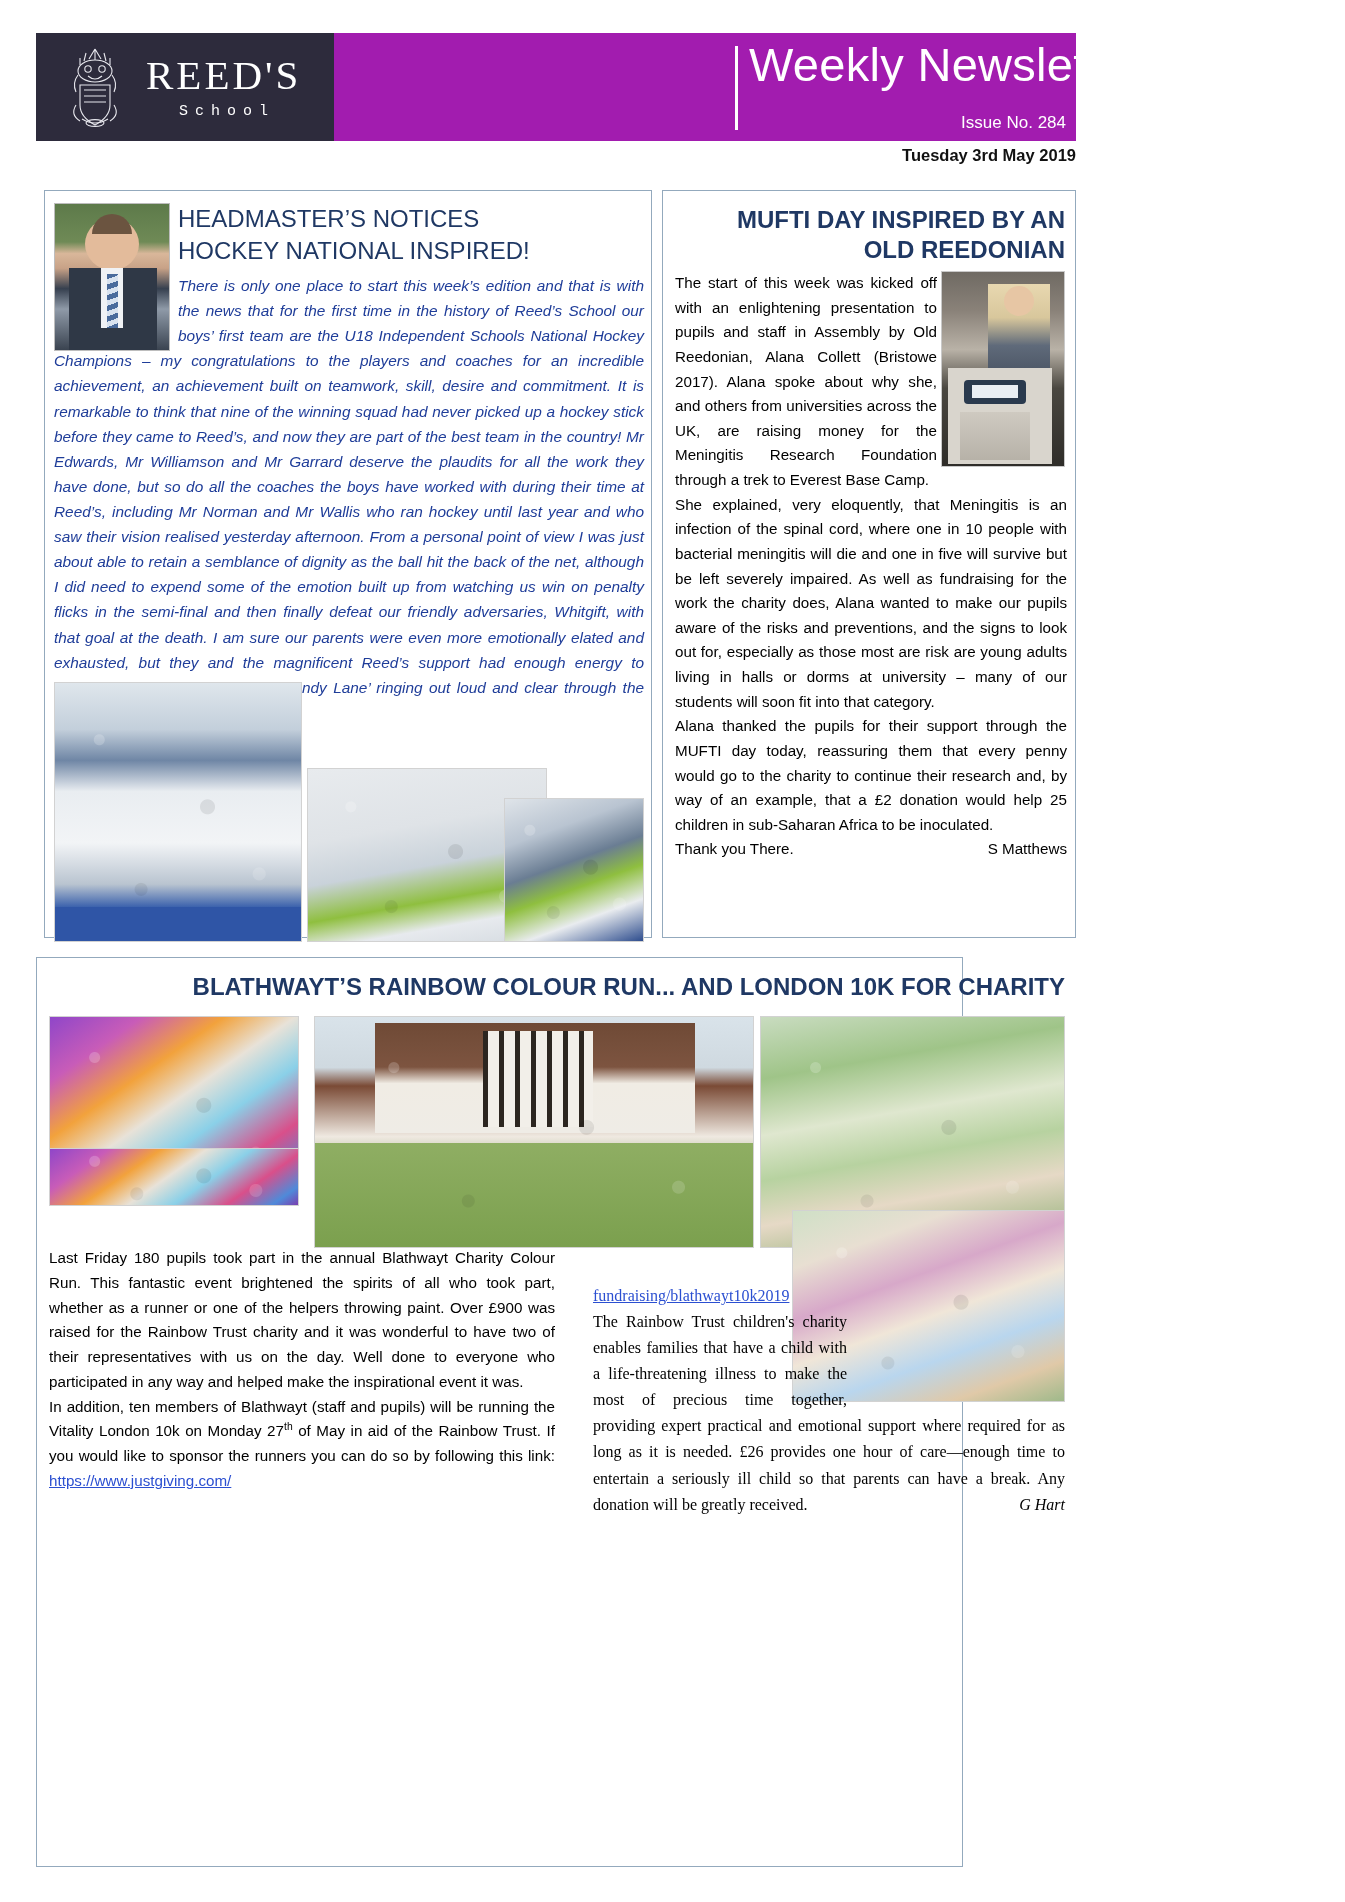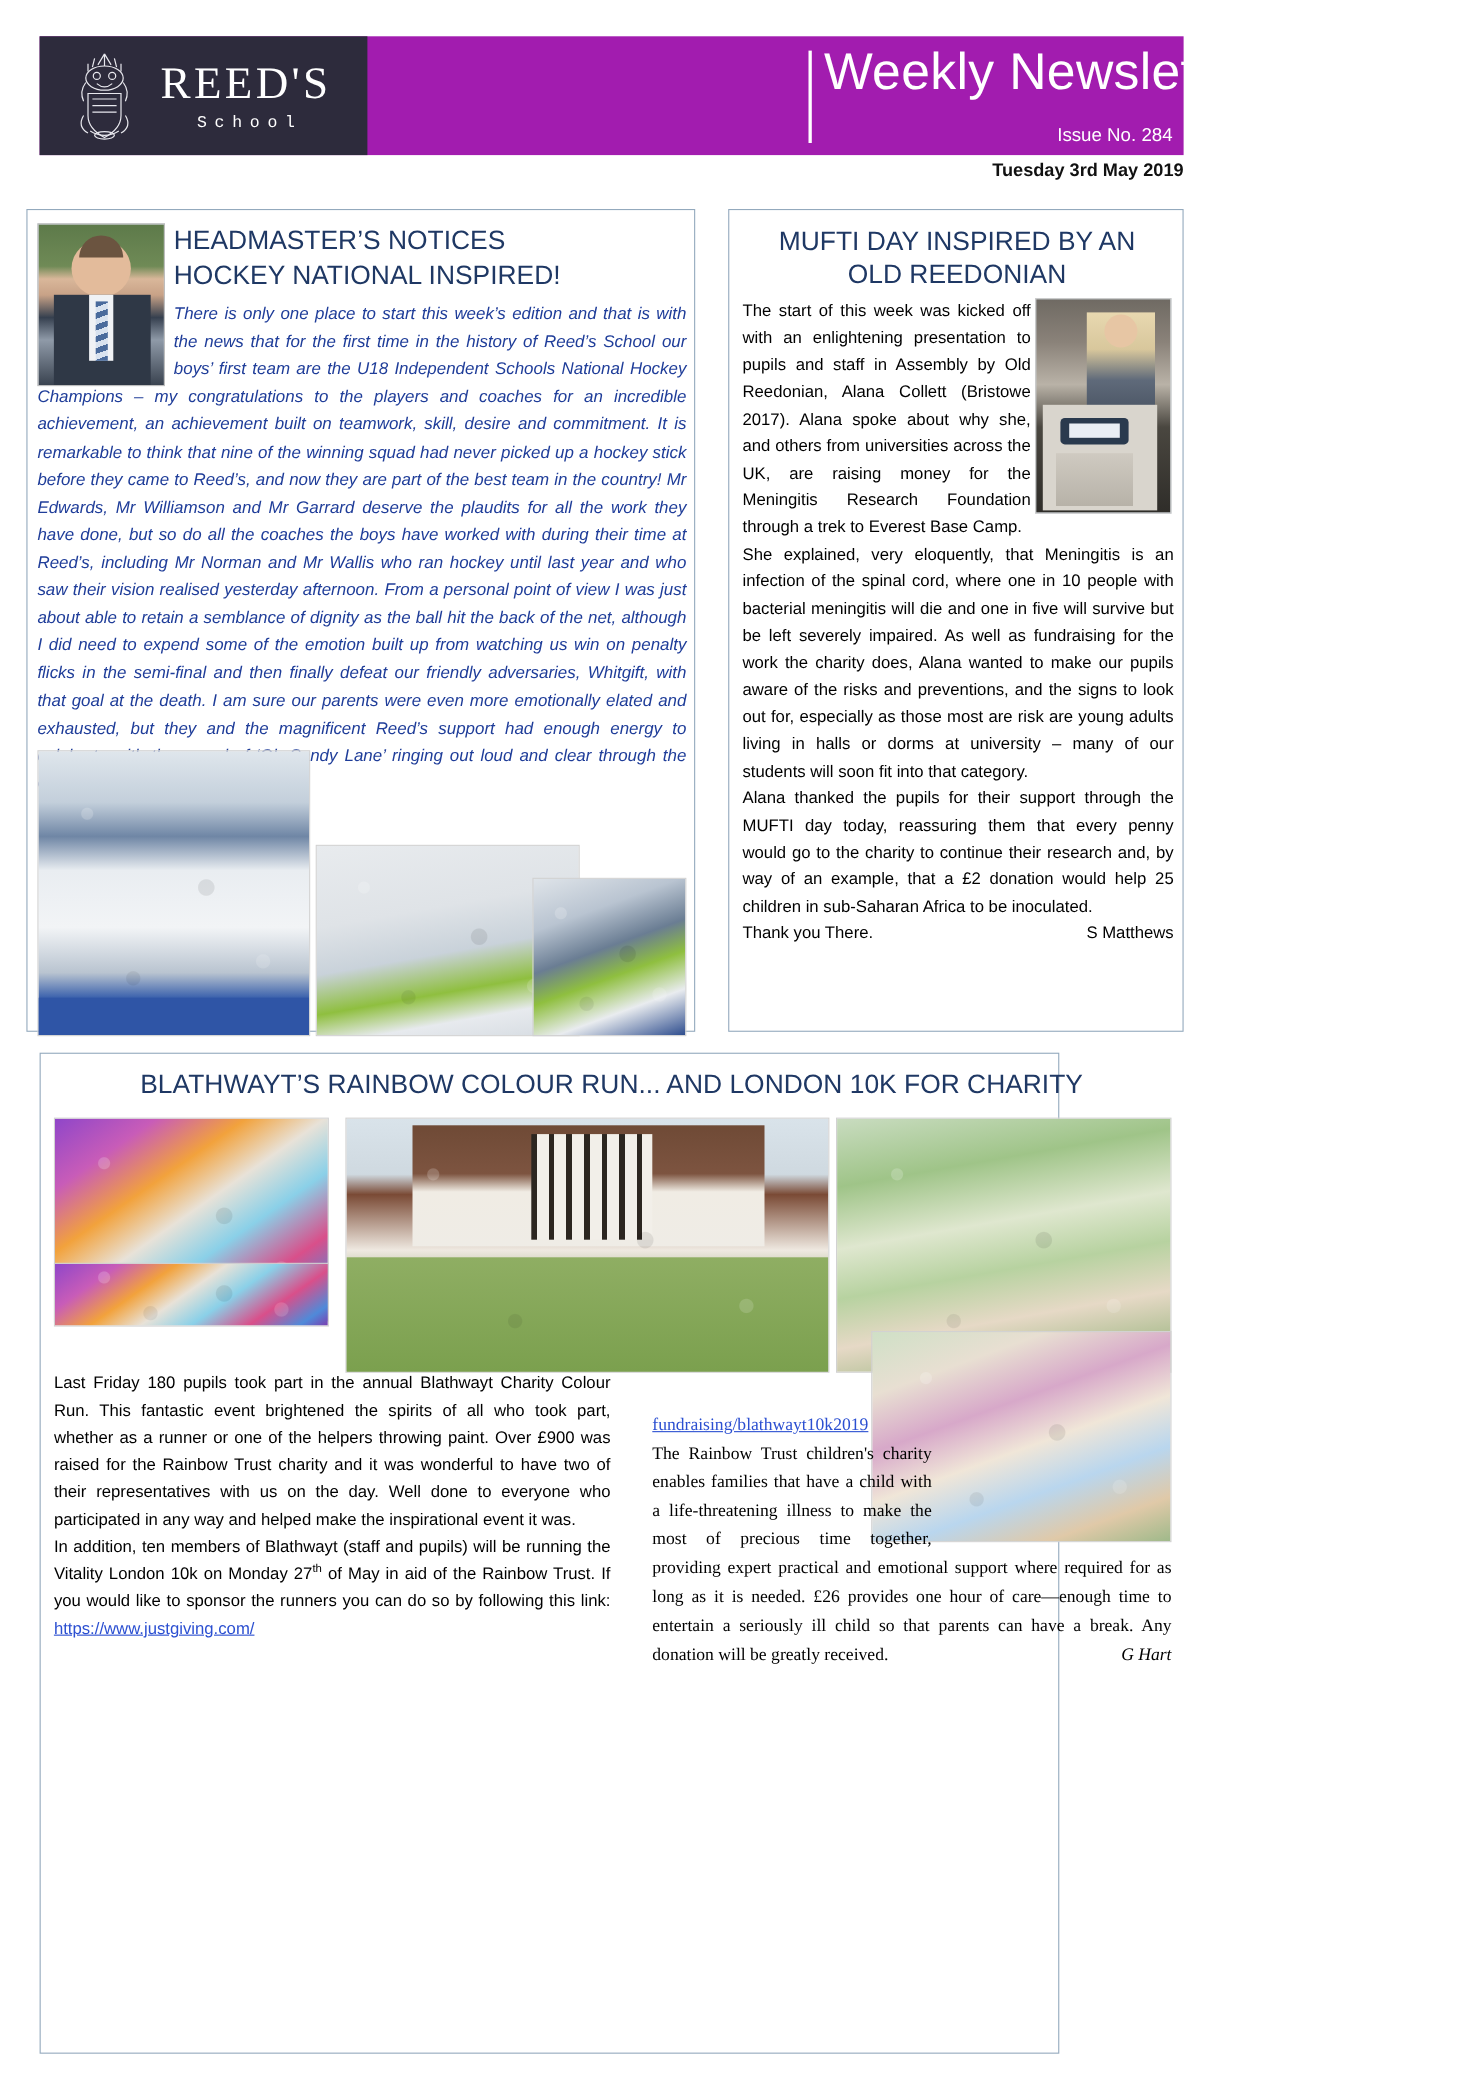--- a/index.html
+++ b/index.html
@@ -86,30 +86,30 @@
     font-weight: bold;
     color: #111;
   }
 
   
   .box {
     position: absolute;
     border: 1px solid #93a9bd;
     background: #fff;
   }
-  #box-head { left: 24px; top: 190px; width: 608px; height: 748px; }
+  #box-head { left: 44px; top: 190px; width: 608px; height: 748px; }
   #box-mufti { left: 662px; top: 190px; width: 414px; height: 748px; }
   #box-blath { left: 36px; top: 957px; width: 927px; height: 910px; }
 
   .sec-title {
     color: #1f3864;
     font-size: 24px;
-    text-align: center;
+    text-align: right;
     line-height: 1.24;
-    font-weight: 400;
+    font-weight: 700;
   }
 
   
   .hm-head-line {
     color: #1f3864;
     font-size: 24px;
     line-height: 1.33;
     font-weight: 400;
   }
   .hm-photo {

